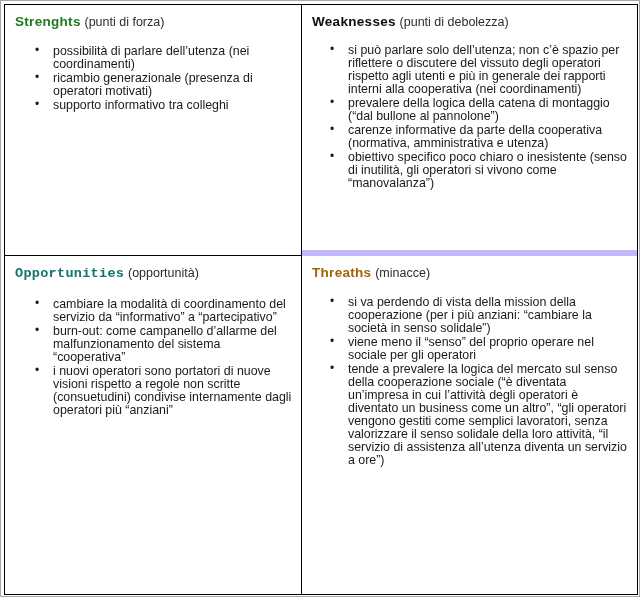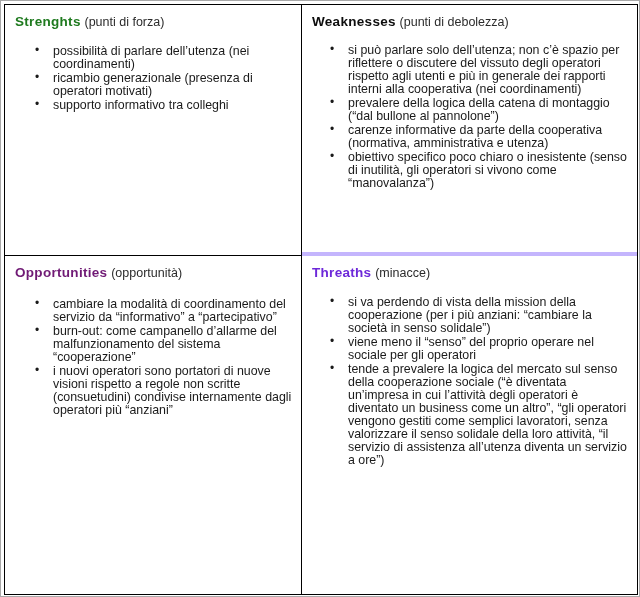--- a/index.html
+++ b/index.html
@@ -32,43 +32,43 @@
     grid-template-rows: 251px 1fr;
     background: #ffffff;
   }
   .cell {
     box-sizing: border-box;
     padding: 6px 8px 4px 8px;
     overflow: hidden;
     position: relative;
   }
   .cell-strengths  { border-right: 1px solid #000000; border-bottom: 1px solid #000000; }
-  .cell-weaknesses { border-bottom: 4px solid #c4b5fd; }
+  .cell-weaknesses { border-bottom: 6px solid #c4b5fd; }
   .cell-opportunities { border-right: 1px solid #000000; }
   .cell-threaths   { }
 
   .quad-head {
     font-size: 13.5px;
     line-height: 17px;
     margin: 2px 0 0 2px;
     white-space: nowrap;
   }
   .quad-title {
     font-weight: bold;
     letter-spacing: 0.3px;
   }
   .quad-sub {
     font-weight: normal;
     color: #2b2b2b;
     font-size: 12.5px;
   }
   .t-green { color: #1f7a1f; }
   .t-black { color: #0d0d0d; }
-  .t-blue  { color: #701a75; }
-  .t-red   { color: #6d28d9; }
+  .t-blue  { color: #0f766e; font-family: Liberation Mono, monospace; }
+  .t-red   { color: #a16207; }
 
   ul.bullets {
     list-style: none;
     margin: 14px 0 0 0;
     padding: 0;
   }
   ul.bullets li {
     position: relative;
     padding-left: 40px;
     margin-bottom: 1px;
@@ -127,21 +127,21 @@
       </ul>
     </div>
 
     <div class="cell cell-opportunities">
       <div class="quad-head">
         <span class="quad-title t-blue">Opportunities</span>
         <span class="quad-sub">(opportunità)</span>
       </div>
       <ul class="bullets">
         <li>cambiare la modalità di coordinamento del servizio da “informativo” a “partecipativo”</li>
-        <li>burn-out: come campanello d’allarme del malfunzionamento del sistema “cooperazione”</li>
+        <li>burn-out: come campanello d’allarme del malfunzionamento del sistema “cooperativa”</li>
         <li>i nuovi operatori sono portatori di nuove visioni rispetto a regole non scritte (consuetudini) condivise internamente dagli operatori più “anziani”</li>
       </ul>
     </div>
 
     <div class="cell cell-threaths">
       <div class="quad-head">
         <span class="quad-title t-red">Threaths</span>
         <span class="quad-sub">(minacce)</span>
       </div>
       <ul class="bullets">

